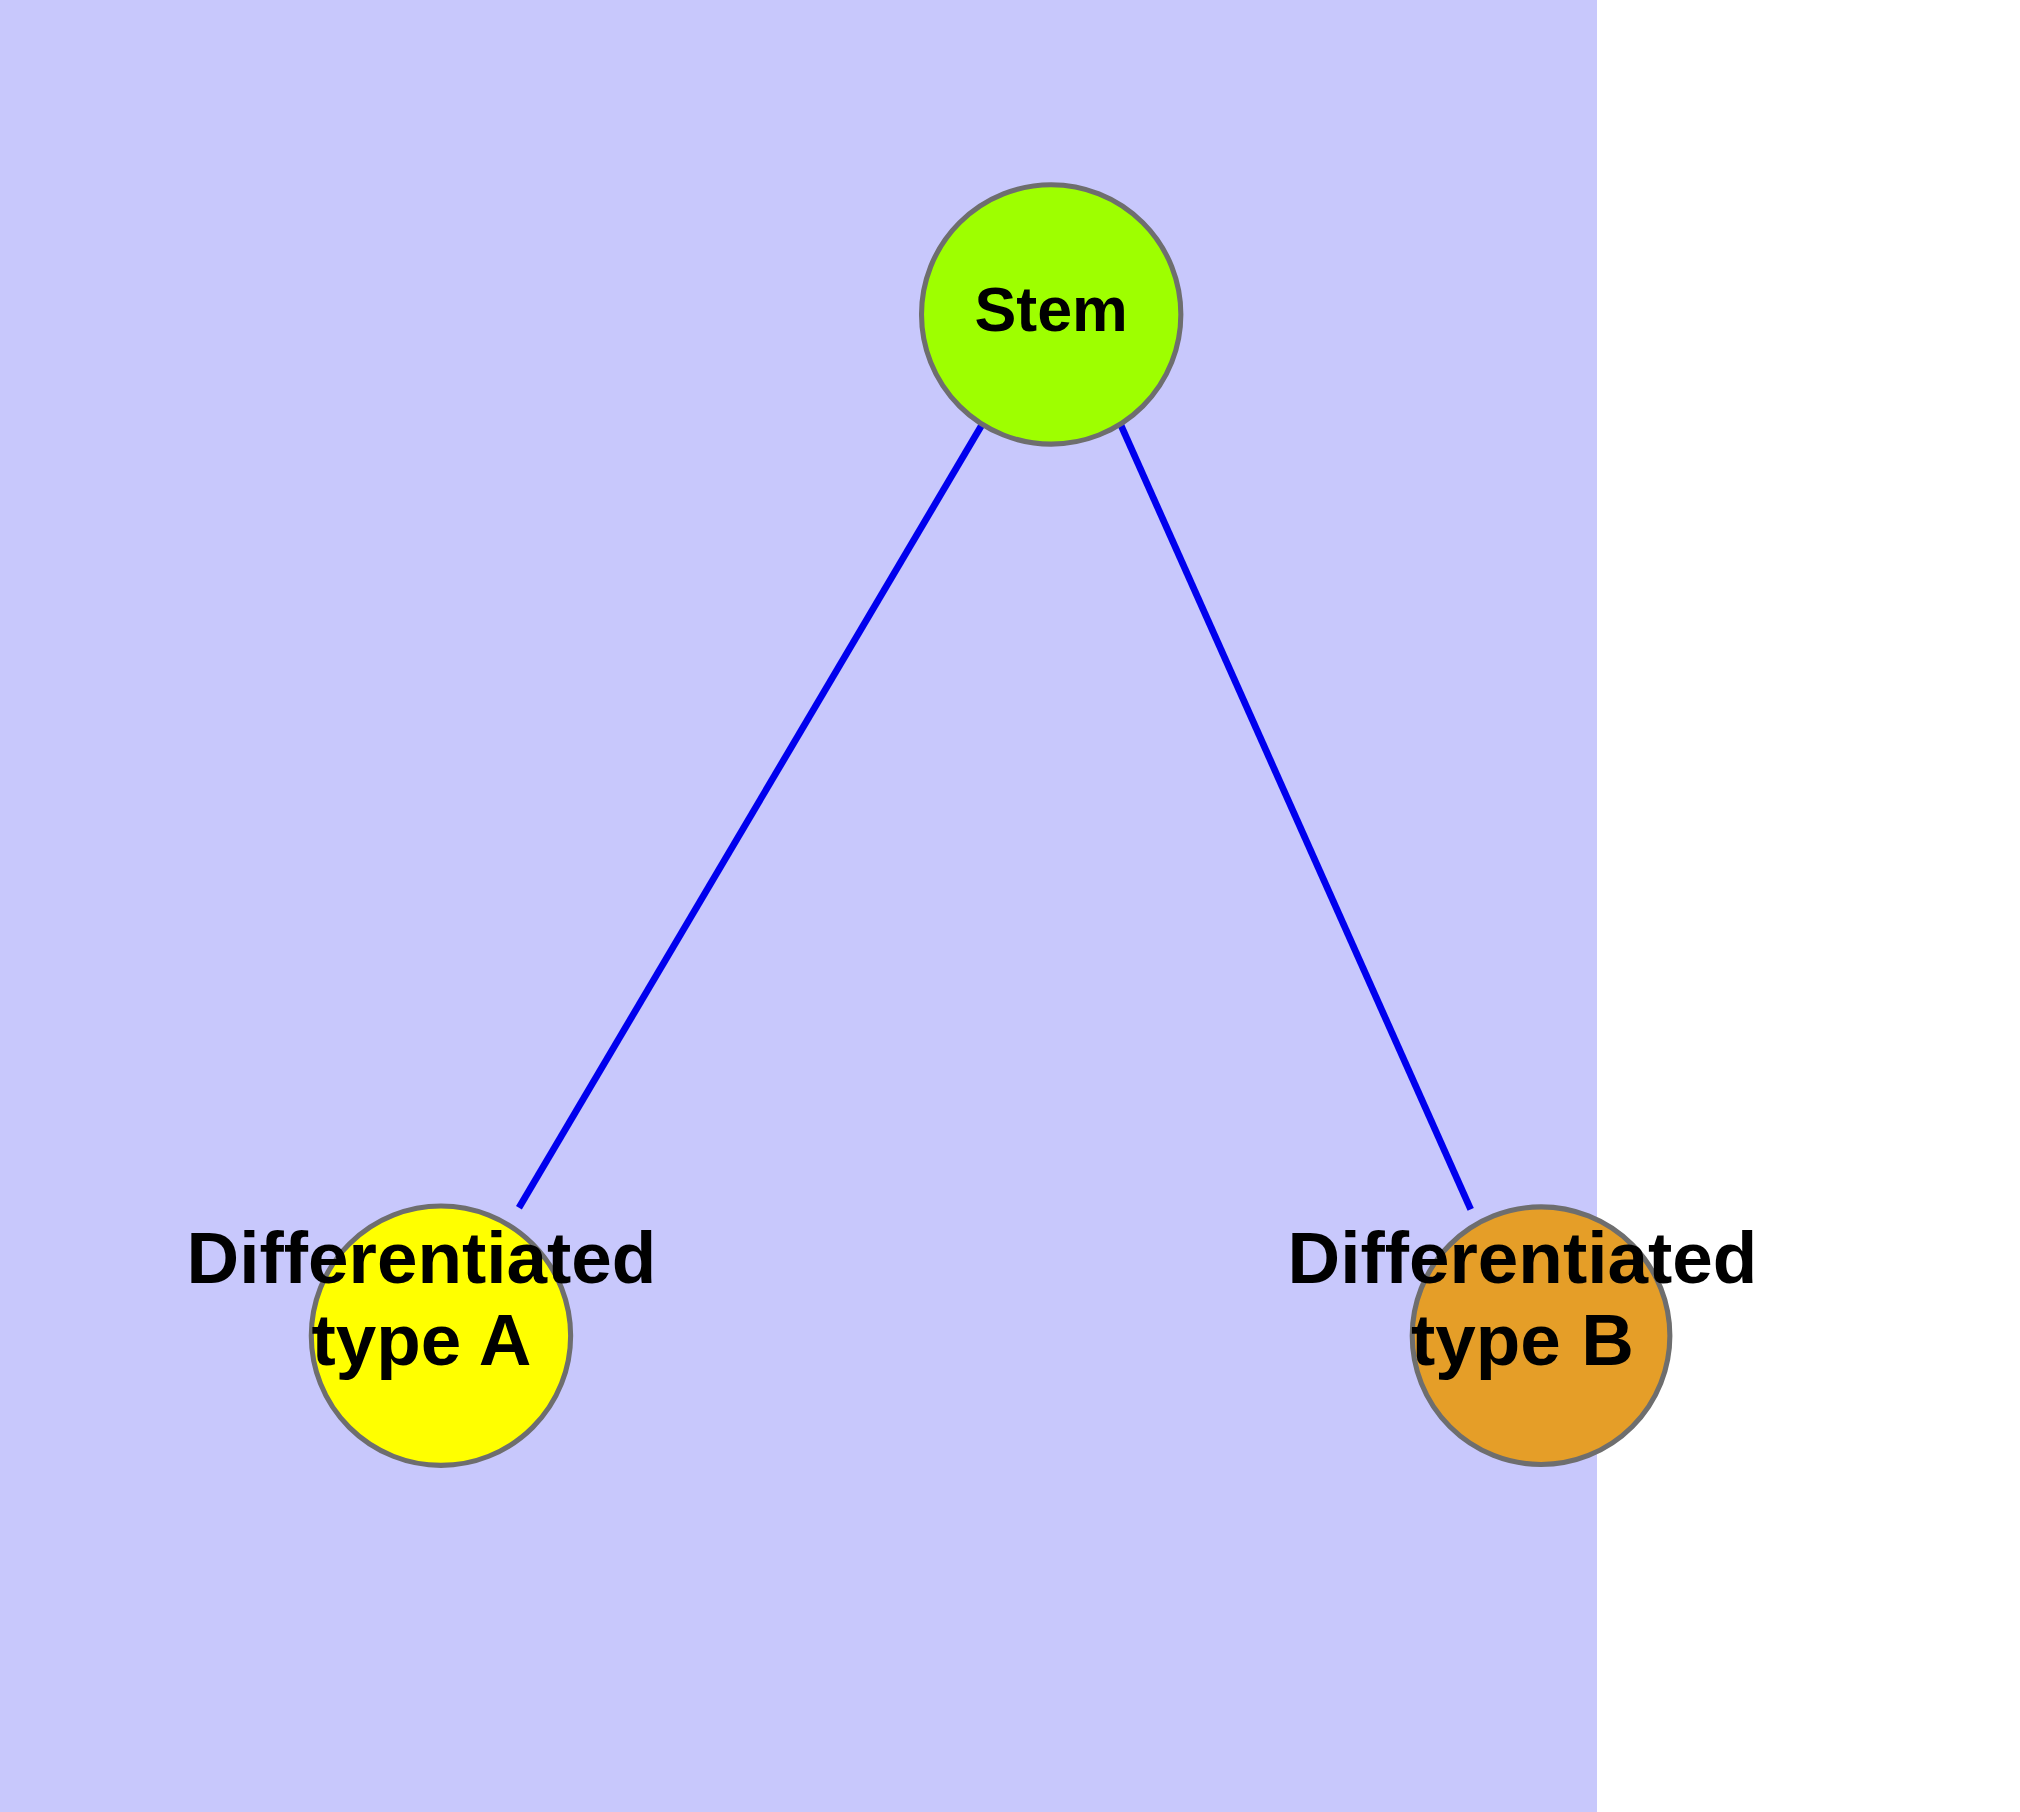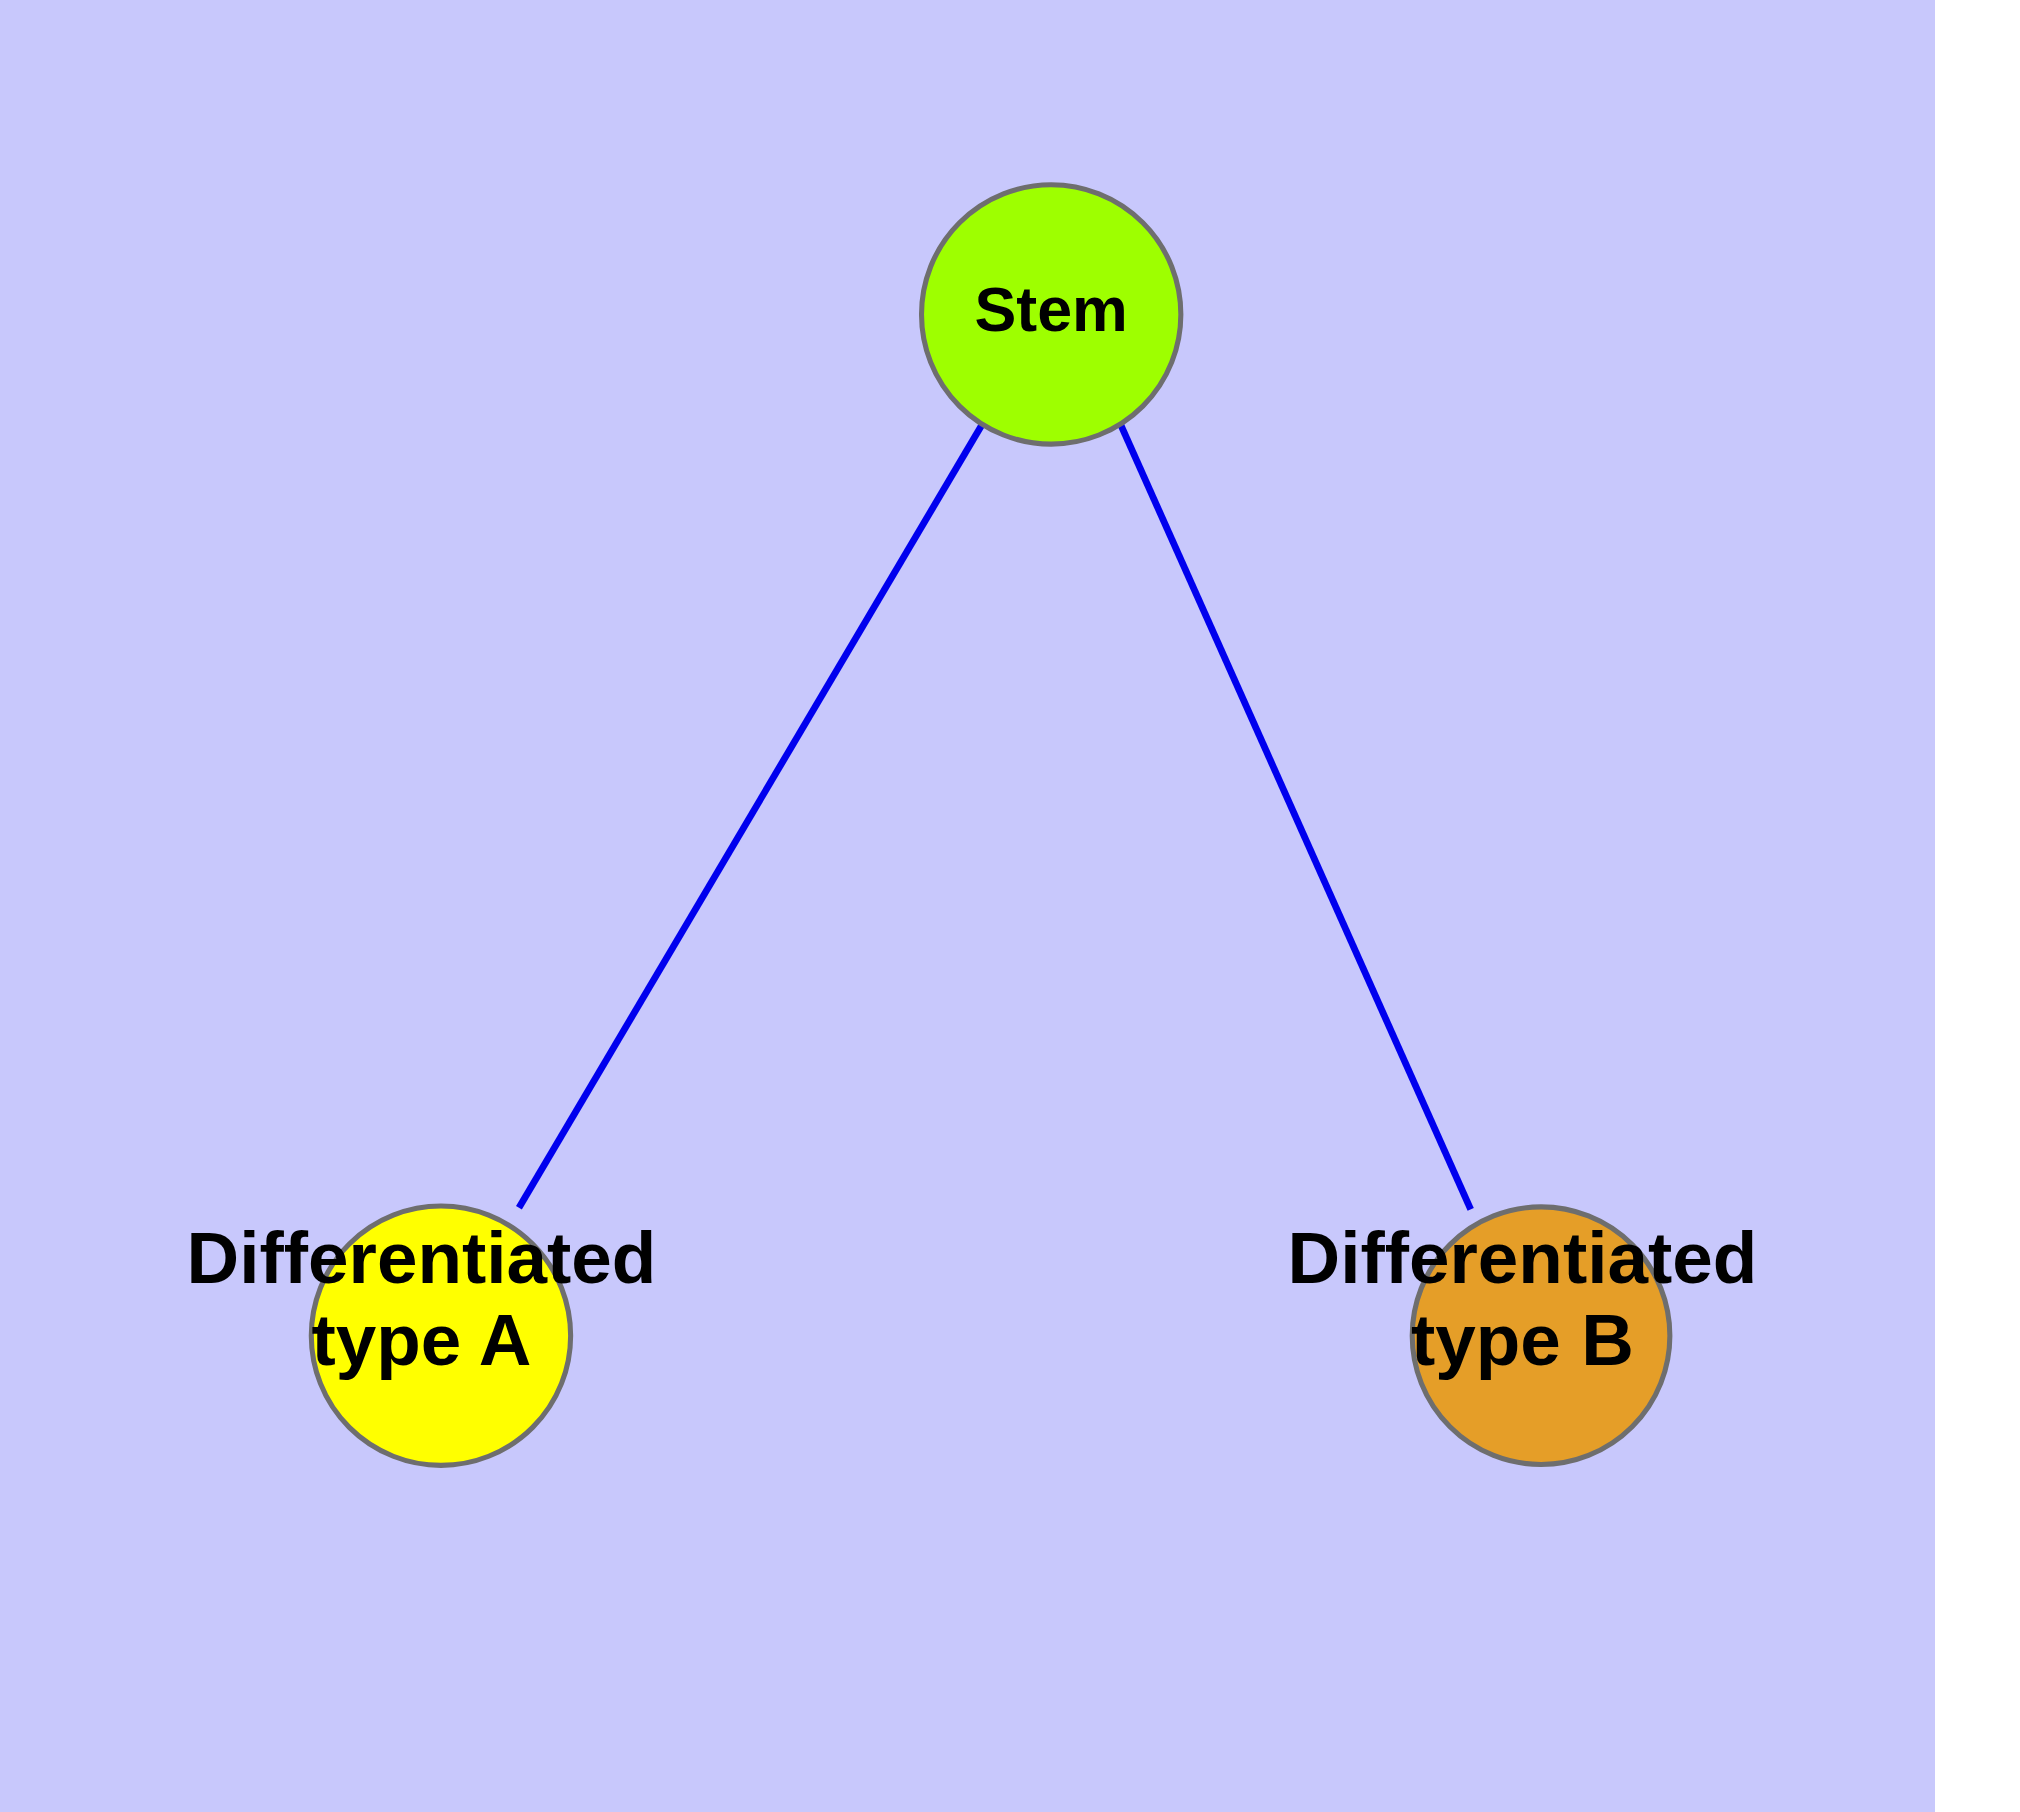--- a/index.html
+++ b/index.html
@@ -8,21 +8,21 @@
     padding: 0;
   }
   body {
     width: 2021px;
     height: 1812px;
     overflow: hidden;
     font-family: "Liberation Sans", sans-serif;
   }
   #graph-canvas {
     position: relative;
-    width: 1935px;
+    width: 1597px;
     height: 1812px;
     background: #c8c8fc;
   }
   #graph-svg {
     position: absolute;
     top: 0;
     left: 0;
     width: 2021px;
     height: 1812px;
     display: block;

